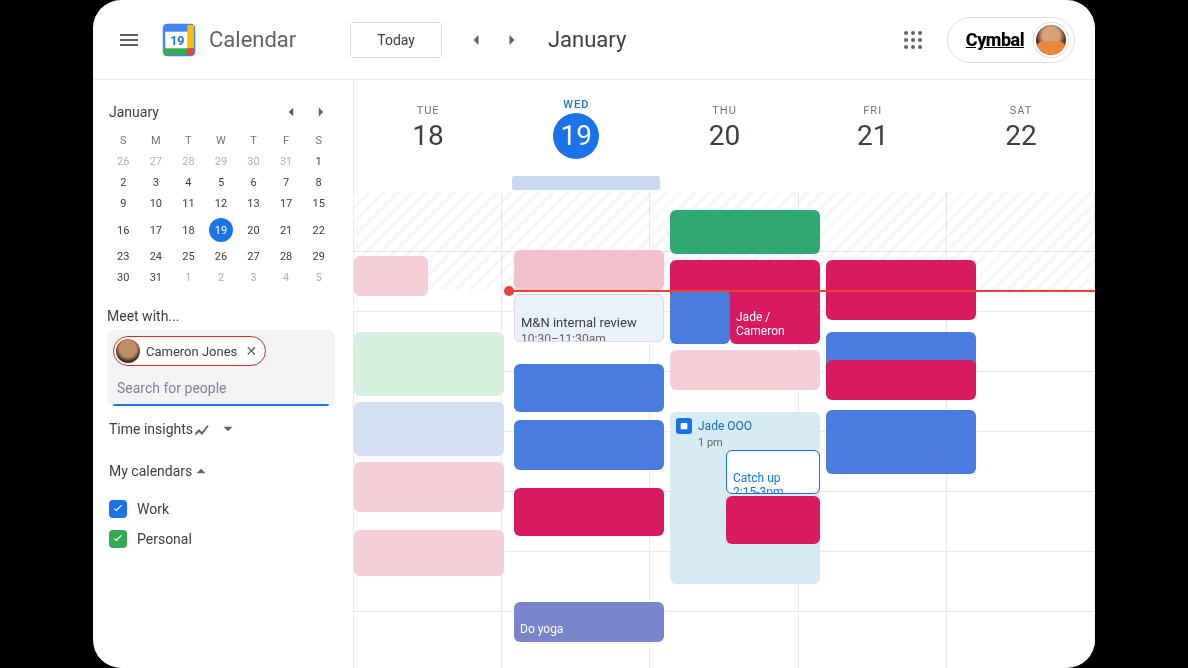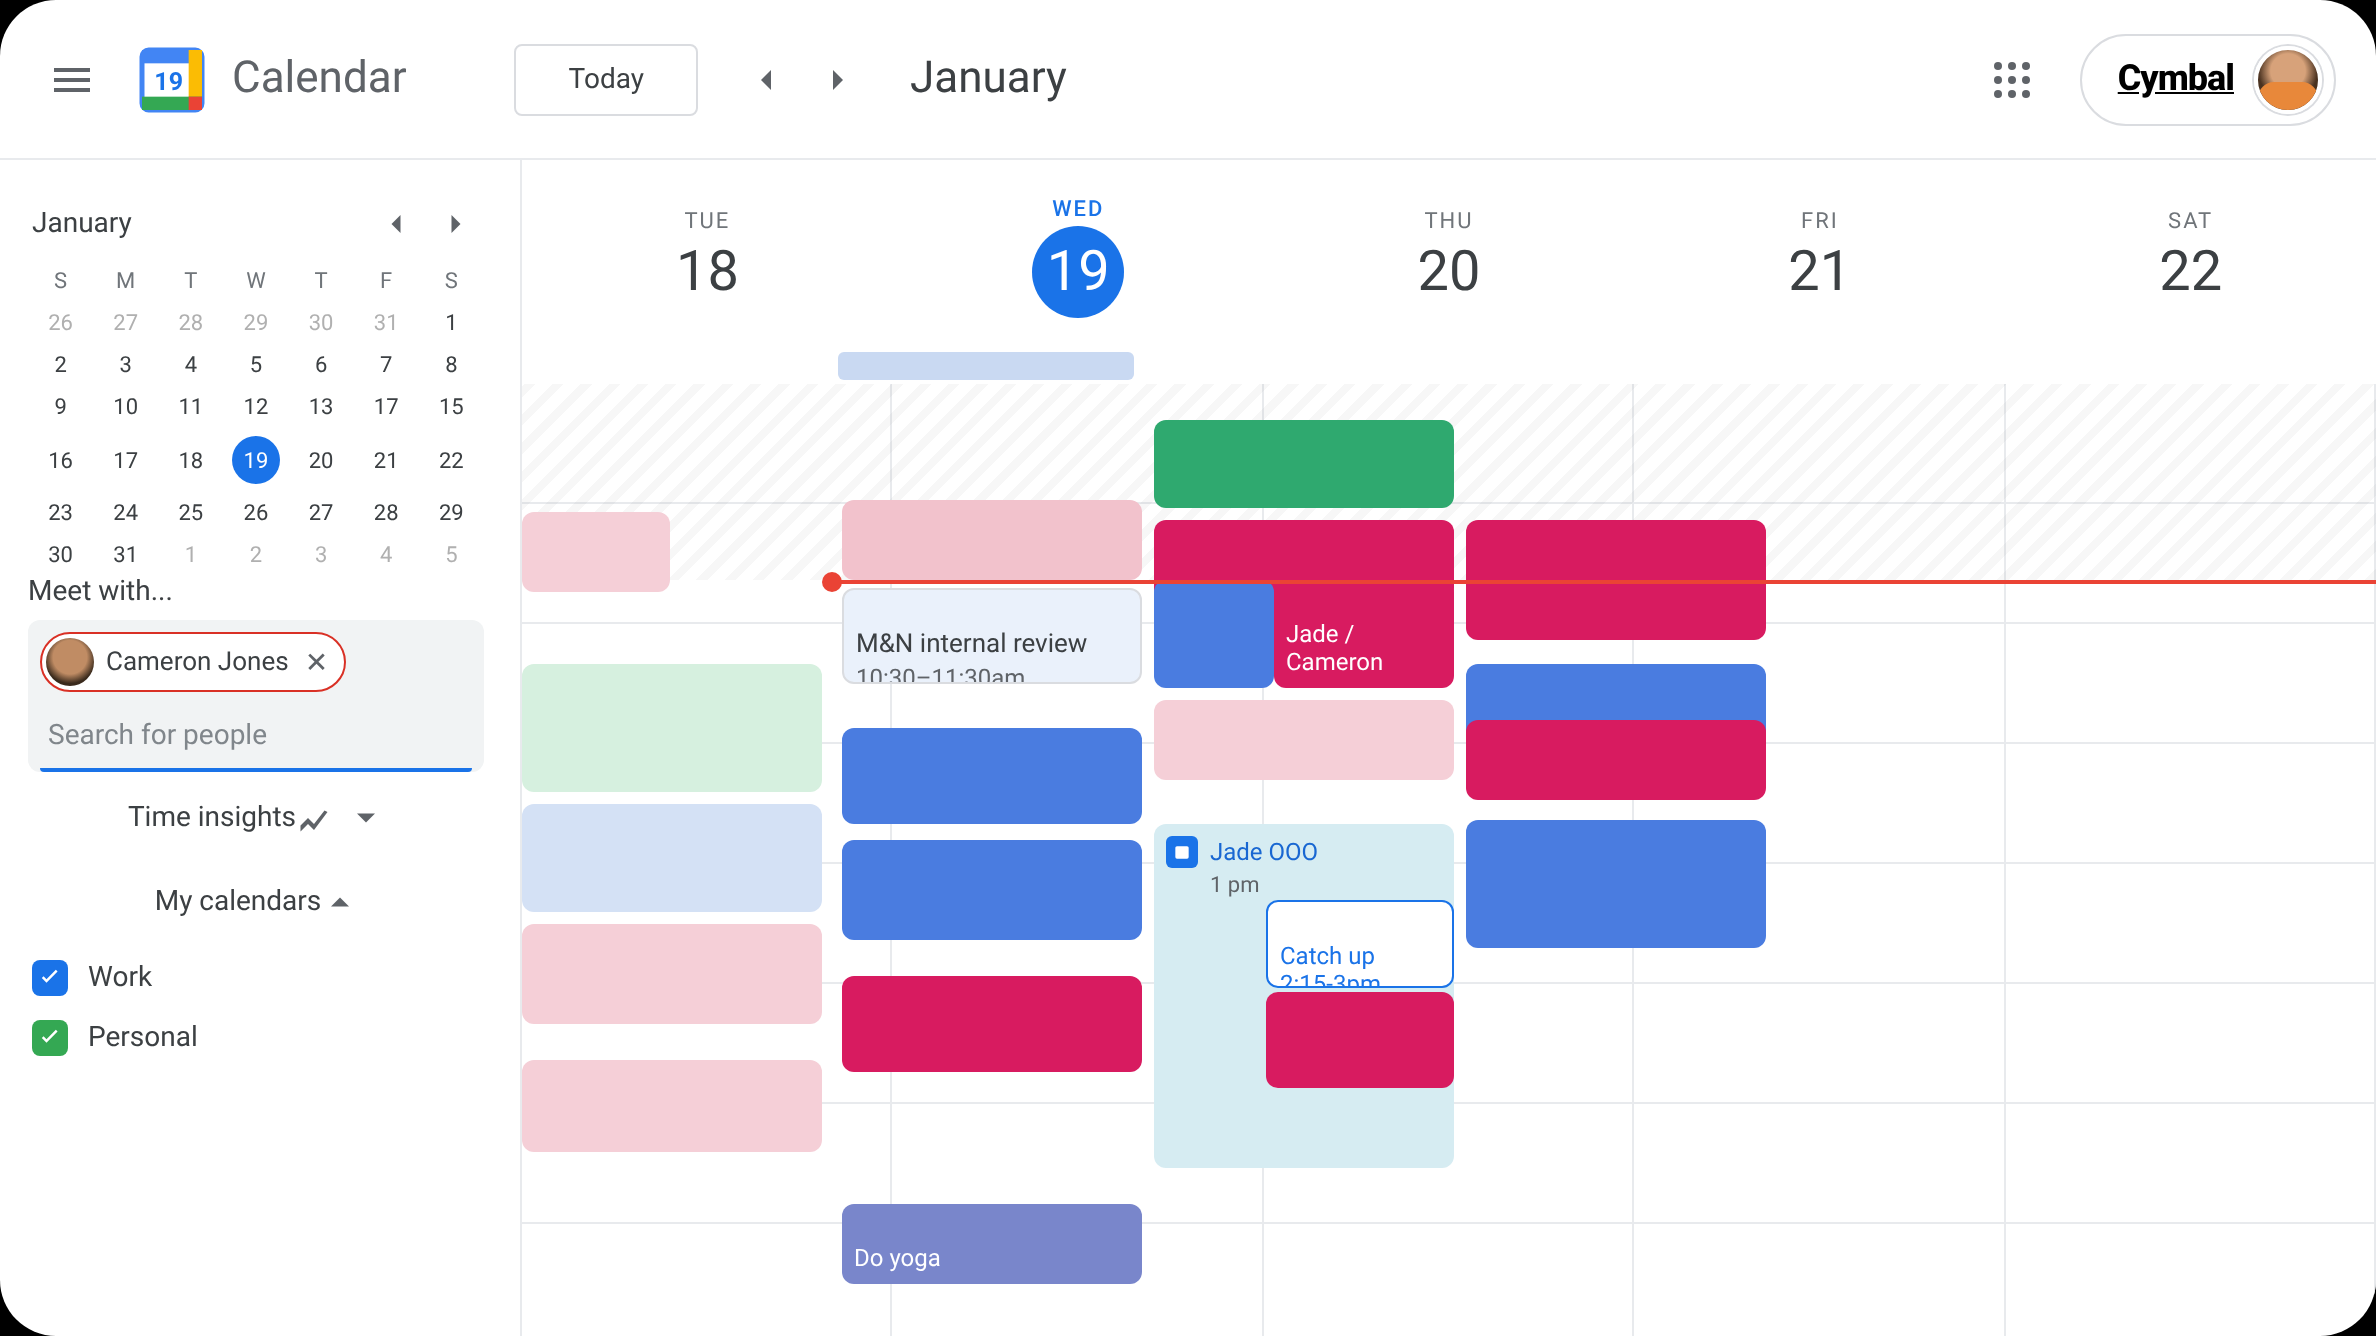--- a/index.html
+++ b/index.html
@@ -1,18 +1,18 @@
 <!DOCTYPE html>
 <html><head>
 <meta charset="utf-8">
 <style>
 * { box-sizing: border-box; margin: 0; padding: 0; font-family: "Google Sans", Roboto, Arial, sans-serif; }
 body { background: #000; display: flex; justify-content: center; align-items: center; min-height: 100vh; }
 .app {
-  width: 1188px; height: 668px; background: #fff; border-radius: 28px;
+  width: 1002px; height: 668px; background: #fff; border-radius: 28px;
   overflow: hidden; position: relative; box-shadow: 0 4px 24px rgba(0,0,0,.2);
 }
 .topbar {
   height: 80px; display: flex; align-items: center; padding: 0 20px 0 12px;
   border-bottom: 1px solid #e8eaed;
 }
 .menu-btn { width: 48px; height: 48px; display: flex; align-items: center; justify-content: center; cursor: pointer; border-radius: 50%; }
 .menu-btn svg { width: 24px; height: 24px; fill: #5f6368; }
 .logo { width: 40px; height: 40px; margin-left: 6px; display:flex; align-items:center; justify-content:center;}
 .logo svg { width: 40px; height: 40px; }
@@ -57,35 +57,35 @@
 .mini { width: 100%; border-collapse: collapse; }
 .mini th, .mini td {
   width: 14.28%; text-align: center; font-size: 11px; padding: 4px 0; color: #3c4043;
 }
 .mini th { color: #70757a; font-weight: 400; }
 .mini td.muted { color: #b0b0b0; }
 .mini td.today span {
   display: inline-flex; width: 24px; height: 24px; border-radius: 50%; background: #1a73e8;
   color: #fff; align-items: center; justify-content: center;
 }
-.sec-label { font-size: 14px; color: #3c4043; margin-top: 0; margin-bottom:6px; }
+.sec-label { font-size: 14px; color: #3c4043; margin-top: 20px; margin-bottom:6px; }
 .chip-input { background: #f1f3f4; border-radius: 6px; padding: 6px 6px 0 6px;}
 .chip {
   display: inline-flex; align-items: center; border: 1.5px solid #d93025; border-radius: 16px;
   padding: 2px 6px 2px 2px; background: #fff; gap: 6px; margin-bottom:2px;
 }
 .chip-av {
   width: 24px; height: 24px; border-radius: 50%;
   background: radial-gradient(circle at 50% 40%, #c08c64 0%, #c08c64 45%, #3a2a1c 70%);
 }
 .chip span { font-size: 13px; color: #3c4043; }
 .chip .x { width:16px;height:16px;display:flex;align-items:center;justify-content:center;color:#5f6368;cursor:pointer;font-size:14px;}
 .search-ppl { width: 100%; border: none; background: transparent; padding: 8px 4px 8px 4px; font-size: 14px; color:#3c4043; outline:none; border-bottom:2px solid #1a73e8;border-radius:0 0 2px 2px;margin-top:4px;}
 .search-ppl::placeholder{color:#80868b;}
-.row-toggle { display: flex; align-items: center; justify-content: center; padding: 14px 2px 10px;color:#3c4043;font-size:14px;}
+.row-toggle { display: flex; align-items: center; justify-content: flex-start; padding: 14px 2px 10px;color:#3c4043;font-size:14px;}
 .row-toggle .icons{display:flex;gap:8px;}
 .row-toggle svg{width:18px;height:18px;fill:#5f6368;}
 .cal-list{padding-top:4px;}
 .cal-item { display: flex; align-items: center; gap: 10px; padding: 6px 2px; font-size: 14px; color: #3c4043;}
 .cb { width: 18px; height: 18px; border-radius: 4px; display:flex;align-items:center;justify-content:center; }
 .cb svg { width: 14px; height: 14px; fill: #fff; }
 .cb.blue { background:#1a73e8; }
 .cb.green{ background:#34a853; }
 
 

